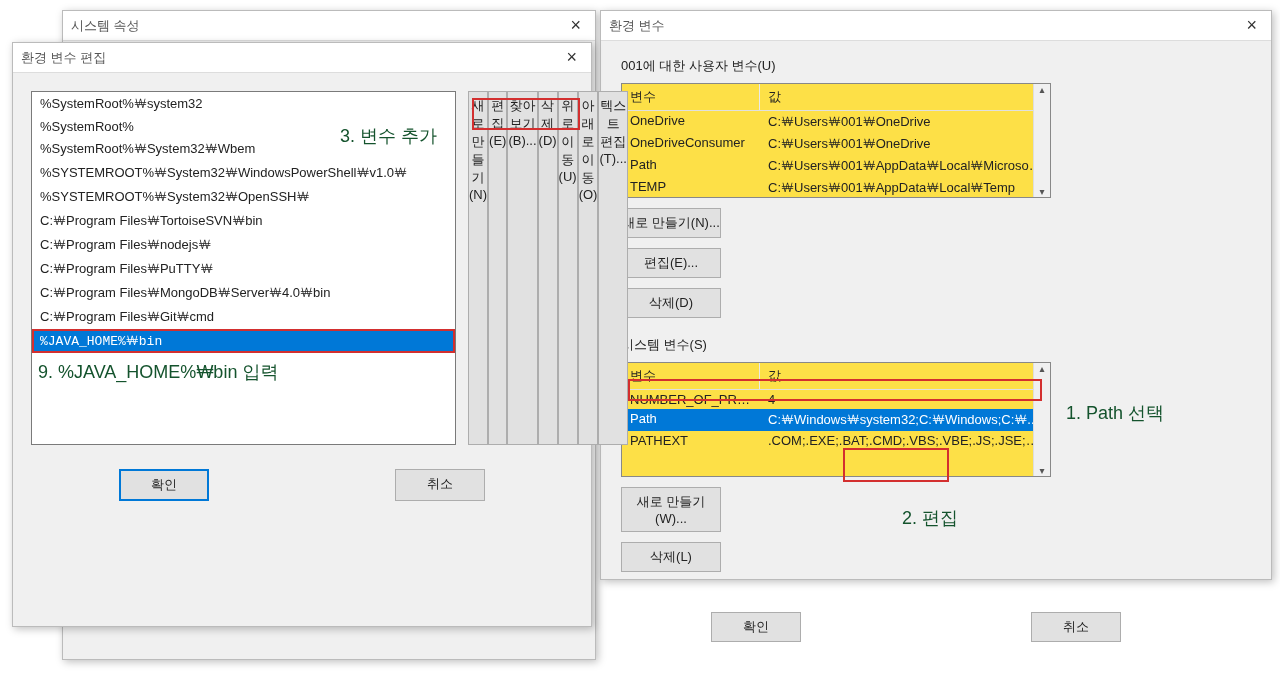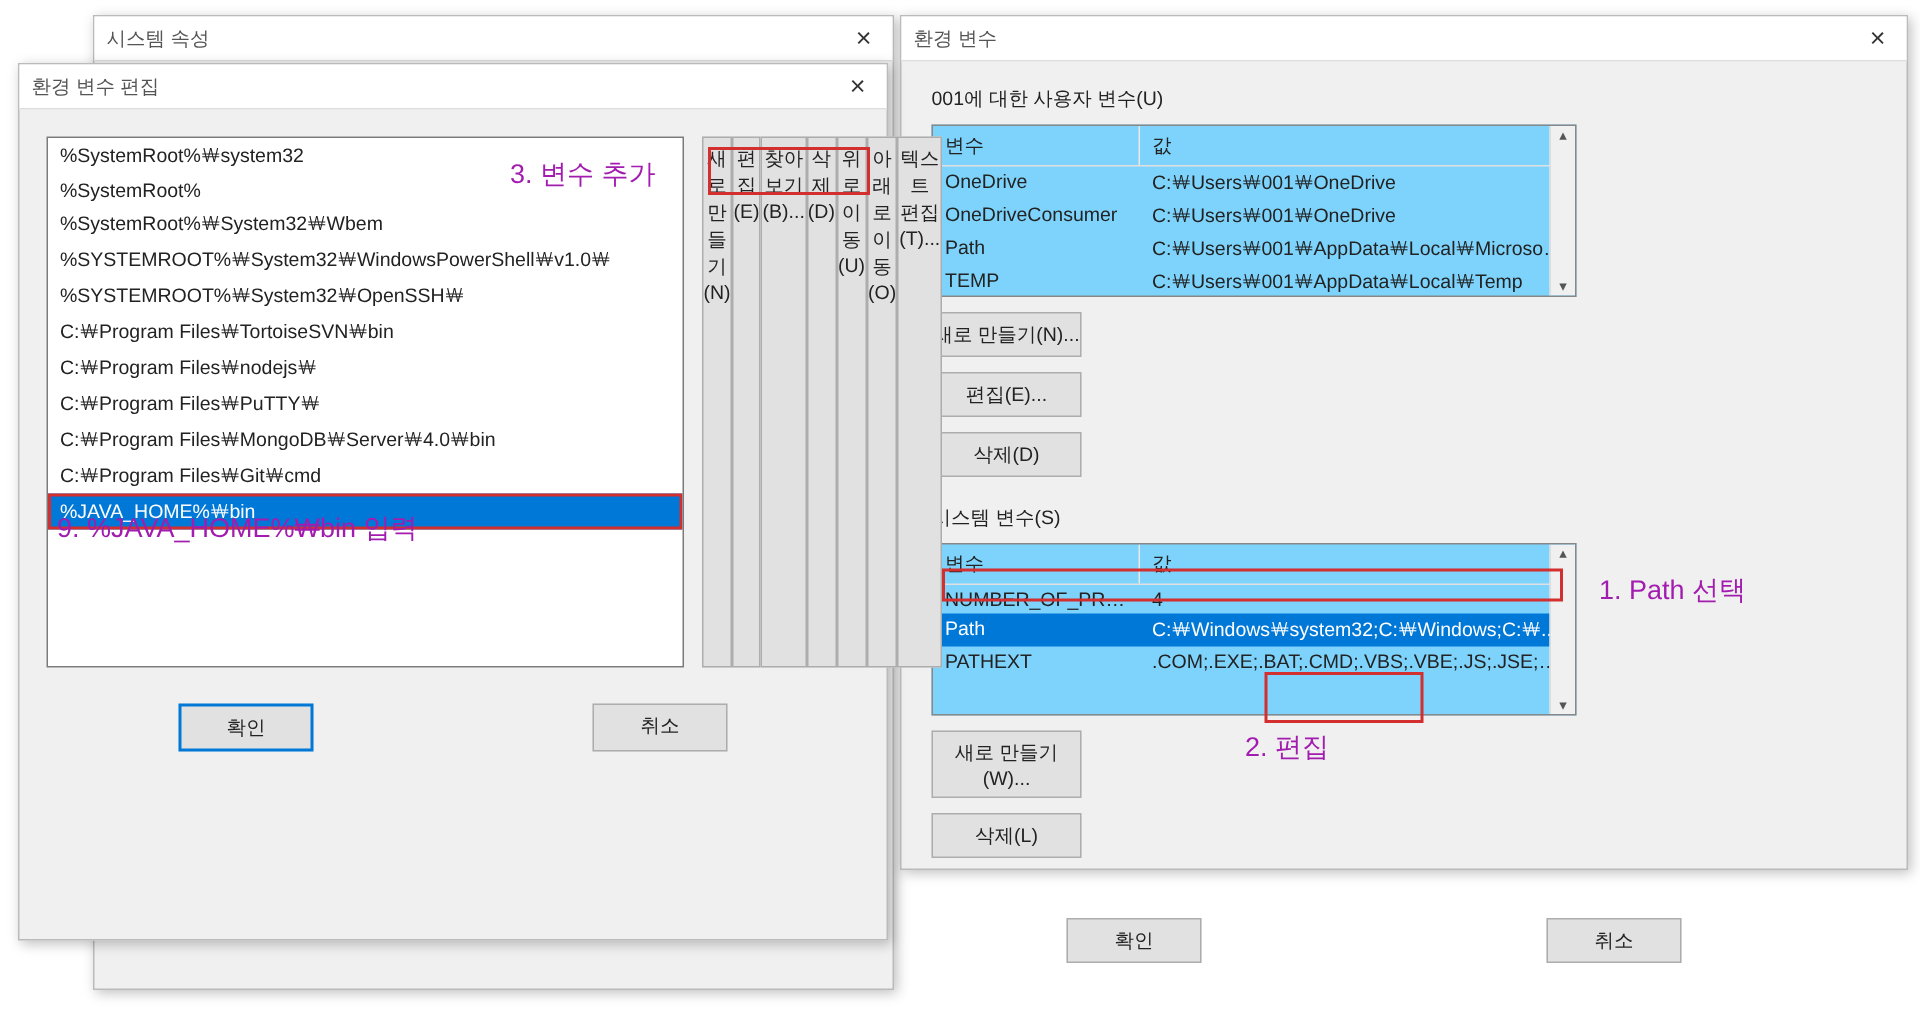--- a/index.html
+++ b/index.html
@@ -46,20 +46,21 @@
     font-size: 13px;
     padding: 3px 8px;
     white-space: nowrap;
     color: #222;
   }
   #edit-dialog .list-item.selected {
     background: #0078d7;
     color: #fff;
     outline: 2px solid #d32f2f;
     outline-offset: -2px;
+    font-family: Liberation Mono, monospace;
   }
   #edit-dialog .btn-col { display: flex; flex-direction: row; width: 105px; }
   #edit-dialog .btn-col .spacer { height: 28px; }
   #edit-dialog .footer { display: flex; justify-content: flex-end; gap: 10px; padding: 6px 18px 14px; }
 
   .btn {
     background: #e1e1e1;
     border: 1px solid #adadad;
     font-size: 13px;
     padding: 5px 0;
@@ -71,21 +72,21 @@
   .btn.w { width: 90px; margin: 0 auto; }
 
   
   #sysprops { left: 62px; top: 10px; width: 534px; height: 650px; z-index: 1; }
 
   
   #env-dialog { left: 600px; top: 10px; width: 672px; height: 570px; z-index: 2; }
   #env-dialog .group { margin-bottom: 18px; }
   .group-label { font-size: 13px; color: #222; margin-bottom: 8px; }
   .table {
-    background: #7dd3fc;
+    background: #fde047;
     border: 1px solid #888;
     width: 430px;
     height: 115px;
     overflow: hidden;
     position: relative;
   }
   .table .thead { display: flex; border-bottom: 1px solid #e0e0e0; }
   .table .th { font-size: 13px; padding: 4px 8px; color: #222; border-right: 1px solid #e8e8e8; }
   .table .th.c1 { width: 138px; }
   .table .th.c2 { flex: 1; }
@@ -101,21 +102,21 @@
   }
   .scroll-arrow { font-size: 10px; text-align: center; color: #555; }
   .scroll-arrow.up { position:absolute; top:0; width:100%; }
   .scroll-arrow.down { position:absolute; bottom:0; width:100%; }
 
   .btn-row { display:flex; gap:10px; justify-content:flex-end; margin-top:10px; width:430px;flex-direction:column; }
   .btn-row .btn { width: 100px; }
   #env-dialog .footer { display:flex; gap:10px; justify-content:flex-end; padding: 6px 40px 14px 0; }
 
   
-  .anno { position: absolute; font-size: 18px; color: #a21caf; font-weight: 500; z-index: 5; pointer-events: none; white-space:nowrap;}
+  .anno { position: absolute; font-size: 18px; color: #14532d; font-weight: 500; z-index: 5; pointer-events: none; white-space:nowrap;margin-top:20px;}
   .anno-box { position: absolute; border: 2px solid #d32f2f; z-index: 5; pointer-events: none; }
 </style>
 </head>
 <body>
 
 <div id="sysprops" class="dialog">
   <div class="titlebar">
     <span class="title">시스템 속성</span>
     <span class="close">×</span>
   </div>
@@ -243,13 +244,13 @@
 
 <div class="anno-box" style="left:472px; top:98px; width:108px; height:32px;"></div>
 <div class="anno" style="left:340px; top:104px;">3. 변수 추가</div>
 
 <div class="anno" style="left:38px; top:340px;">9. %JAVA_HOME%₩bin 입력</div>
 
 <div class="anno-box" style="left:628px; top:379px; width:414px; height:22px;"></div>
 <div class="anno" style="left:1066px; top:381px;">1. Path 선택</div>
 
 <div class="anno-box" style="left:843px; top:448px; width:106px; height:34px;"></div>
-<div class="anno" style="left:830px; top:486px;">2. 편집</div>
+<div class="anno" style="left:902px; top:486px;">2. 편집</div>
 
 </body></html>

